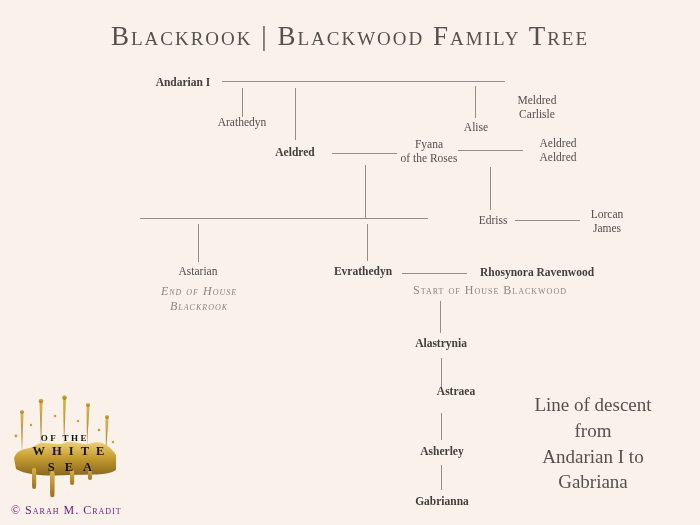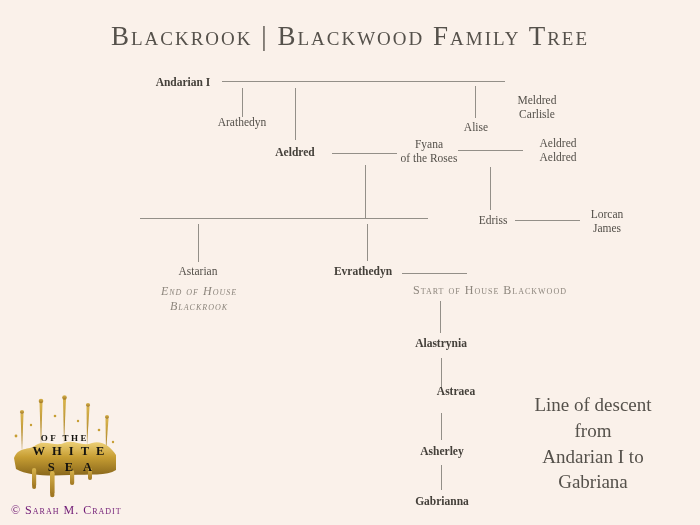--- a/index.html
+++ b/index.html
@@ -87,20 +87,21 @@
     <div>Aeldred</div>
     <div>Aeldred</div>
   </div>
   <div class="person" style="left:493px;top:221px;">Edriss</div>
   <div class="person" style="left:607px;top:222px;">
     <div>Lorcan</div>
     <div>James</div>
   </div>
   <div class="person" style="left:198px;top:272px;">Astarian</div>
   <div class="person bold" style="left:363px;top:272px;">Evrathedyn</div>
+  <div class="person bold" style="left:537px;top:273px;">Rhosynora Ravenwood</div>
   <div class="person bold" style="left:441px;top:344px;">Alastrynia</div>
   <div class="person bold" style="left:441px;top:392px;margin-left:15px;">Astraea</div>
   <div class="person bold" style="left:442px;top:452px;">Asherley</div>
   <div class="person bold" style="left:442px;top:502px;">Gabrianna</div>
 
   <div class="annot" style="left:199px;top:299px;font-style:italic;">
     <div>End of House</div>
     <div>Blackrook</div>
   </div>
   <div class="annot" style="left:442px;top:290px;margin-left:48px;">Start of House Blackwood</div>

